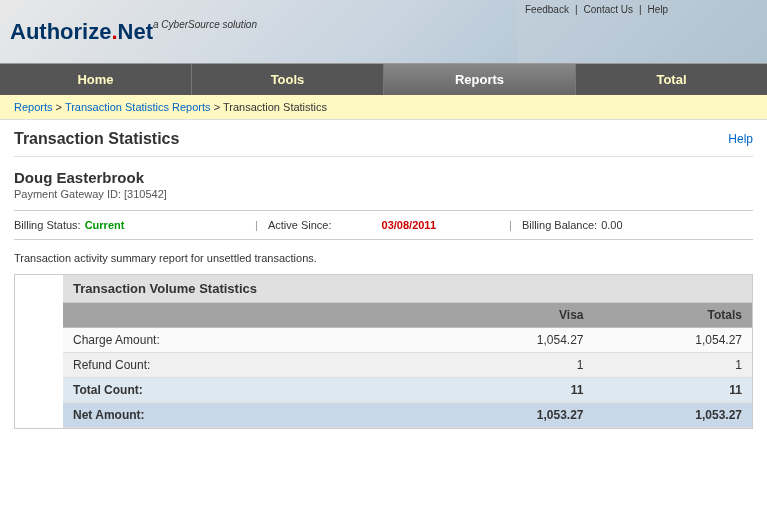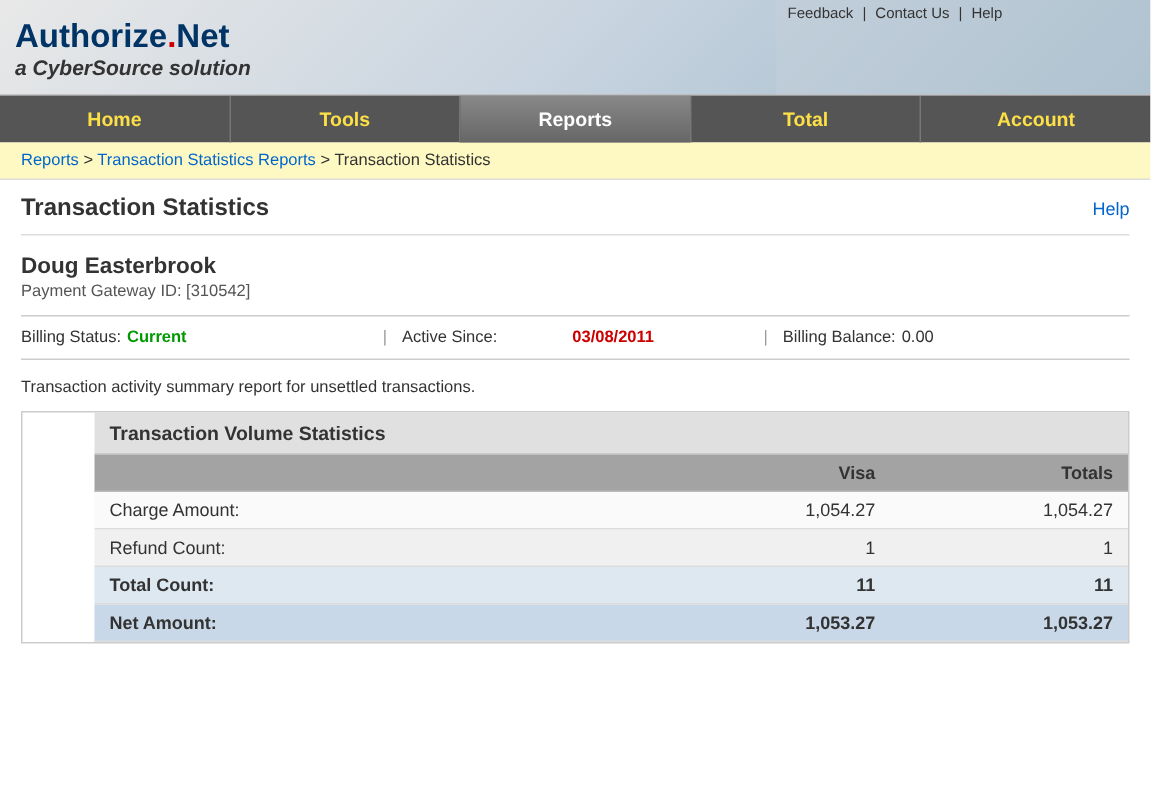--- a/index.html
+++ b/index.html
@@ -10,33 +10,31 @@
       background: linear-gradient(135deg, #e8e8e8 0%, #c8d4e0 50%, #a0b8c8 100%);
       height: 64px;
       display: flex;
       align-items: center;
       padding: 0 10px;
       border-bottom: 1px solid #999;
       position: relative;
     }
     .header-logo {
       display: flex;
-      flex-direction: column;
     }
     .logo-main {
       font-size: 22px;
       font-weight: bold;
       color: #003366;
     }
     .logo-main span.dot { color: #cc0000; }
     .logo-sub {
-      font-size: 14px;
+      font-size: 10px;
       color: #333;
       font-style: italic;
-      font-weight: bold;
     }
     .header-right {
       position: absolute;
       right: 0;
       top: 0;
       bottom: 0;
       width: 250px;
       background: rgba(200,210,220,0.4);
       display: flex;
       align-items: flex-start;
@@ -50,21 +48,21 @@
     .nav {
       background: #555;
       display: flex;
       height: 31px;
     }
     .nav-item {
       flex: 1;
       display: flex;
       align-items: center;
       justify-content: center;
-      color: #fde047;
+      color: #fef9c3;
       font-size: 13px;
       font-weight: bold;
       cursor: pointer;
       border-right: 1px solid #777;
     }
     .nav-item:last-child { border-right: none; }
     .nav-item.active {
       background: linear-gradient(to bottom, #888, #666);
       color: #fff;
     }
@@ -212,21 +210,20 @@
     <a href="#" style="margin-left:6px;">Contact Us</a> |
     <a href="#" style="margin-left:6px;">Help</a>
   </div>
 </div>
 
 <nav class="nav">
   <div class="nav-item">Home</div>
   <div class="nav-item">Tools</div>
   <div class="nav-item active">Reports</div>
   <div class="nav-item">Total</div>
-  <div class="nav-item">Account</div>
 </nav>
 
 <div class="breadcrumb">
   <a href="#">Reports</a>
   <span> &gt; </span>
   <a href="#">Transaction Statistics Reports</a>
   <span> &gt; </span>
   <span>Transaction Statistics</span>
 </div>
 

